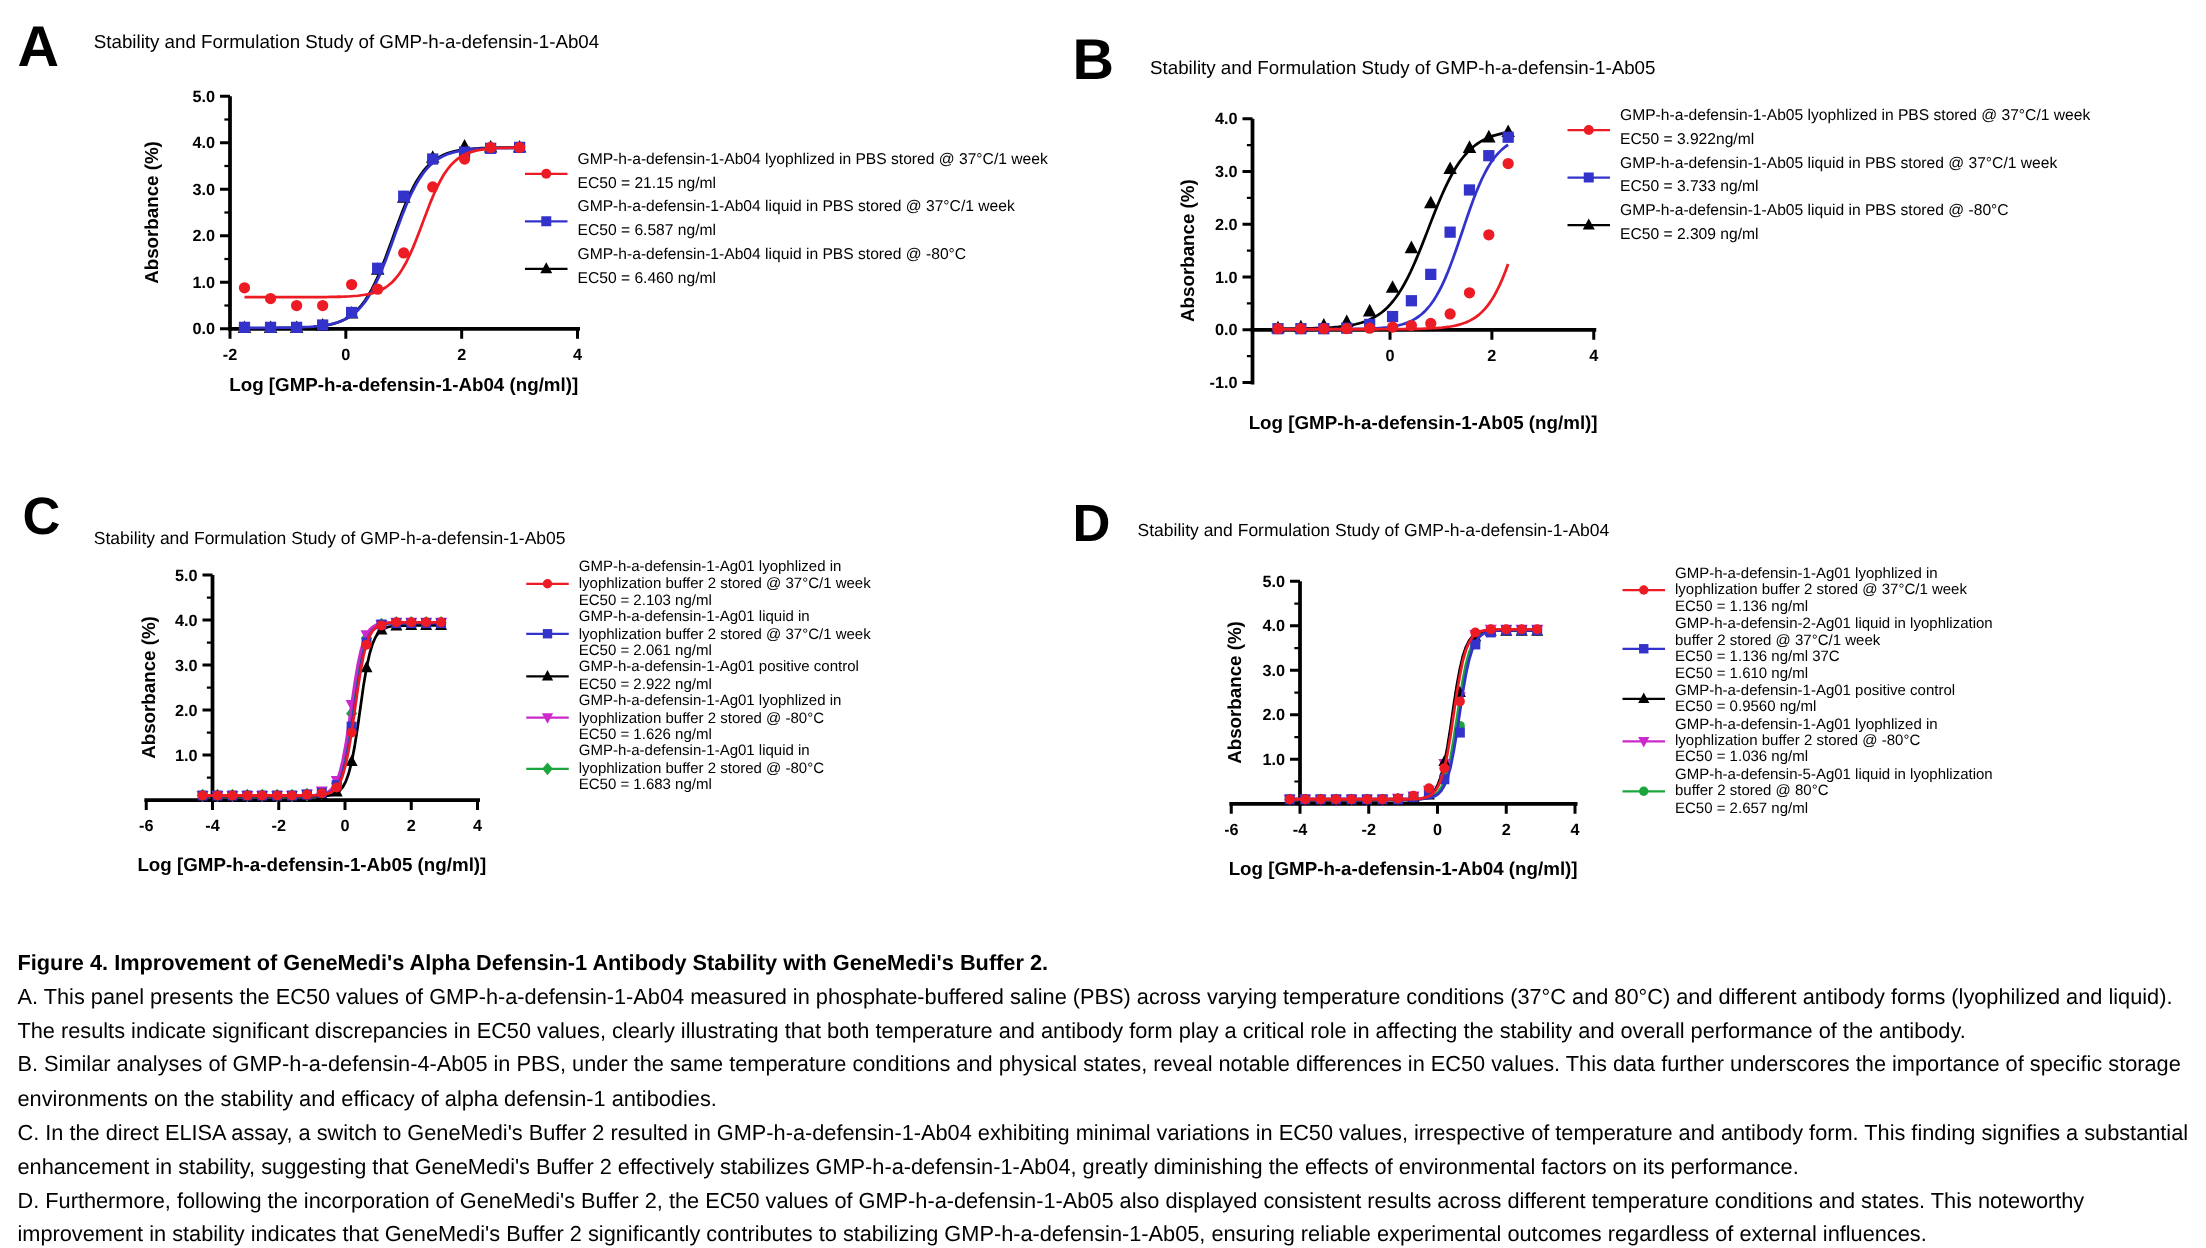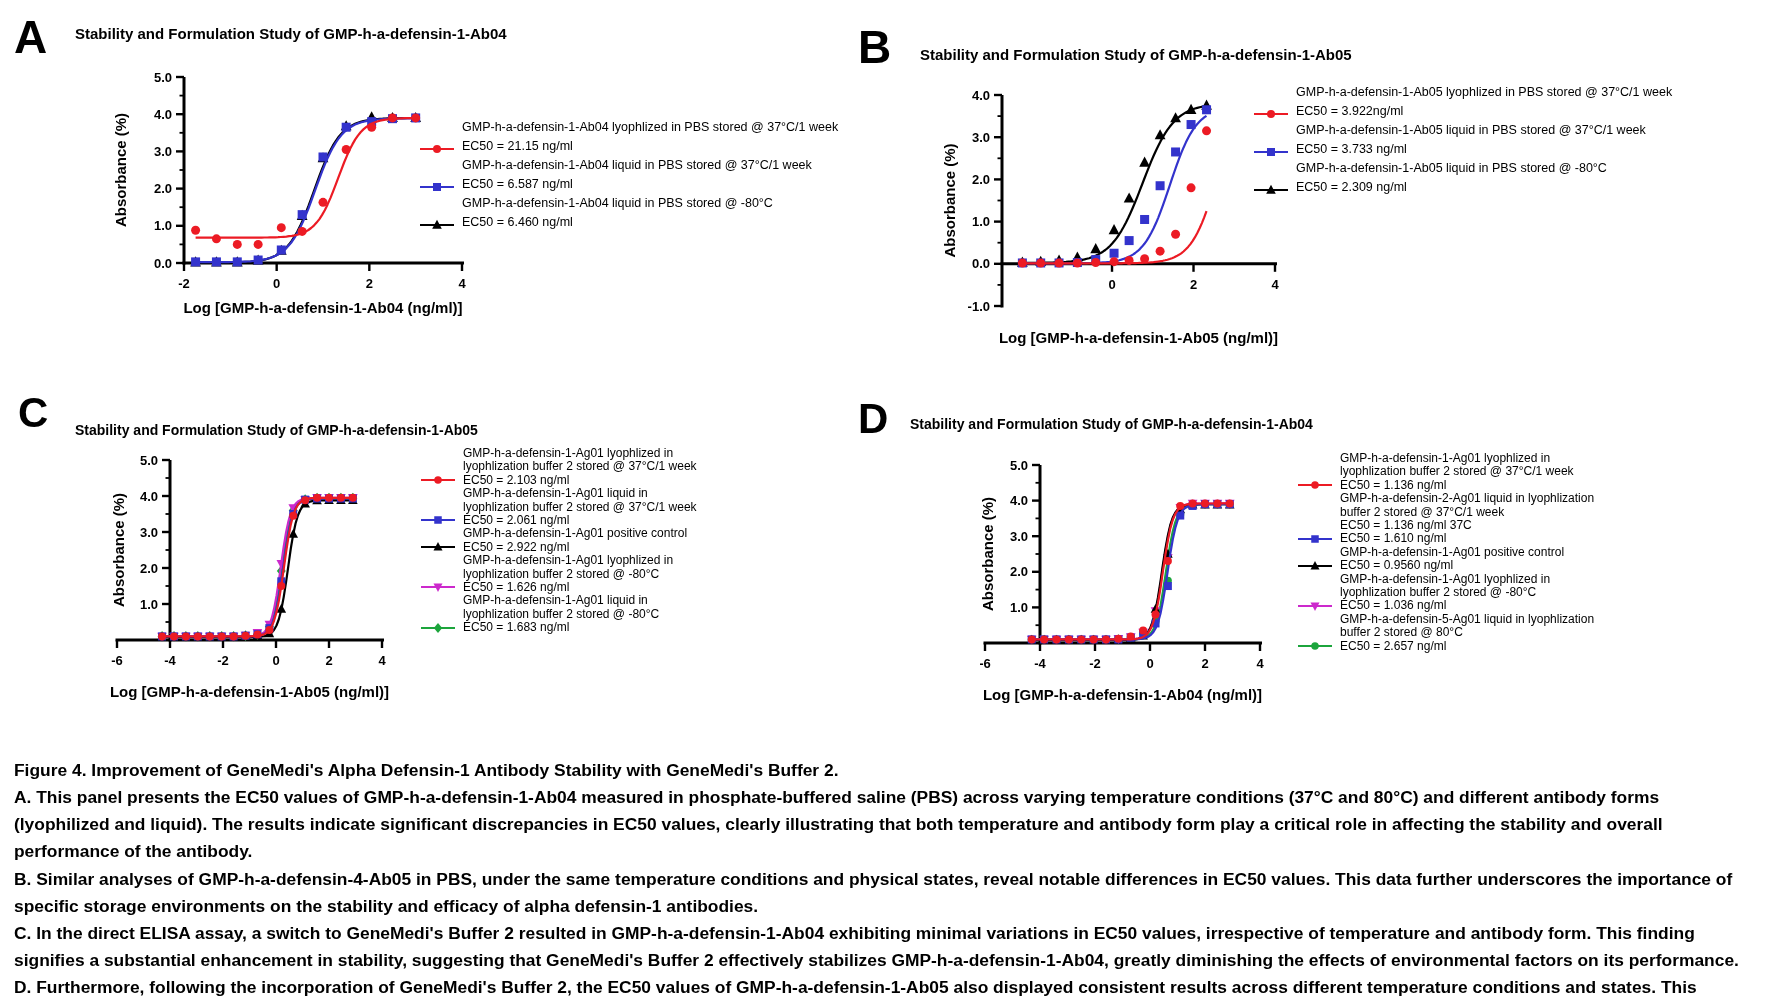--- a/index.html
+++ b/index.html
@@ -4,33 +4,33 @@
 <style>
   html,body{margin:0;padding:0}
   body{
     width:1765px;height:998px;background:#ffffff;color:#000;
     font-family:"Liberation Sans",sans-serif;position:relative;overflow:hidden;
   }
   .panel{position:absolute}
   .letter{position:absolute;font-weight:bold;line-height:1;letter-spacing:-1px}
   .letter-big{font-size:46px}
   .letter-med{font-size:42px}
-  .ptitle{position:absolute;font-weight:bold;font-size:15px;white-space:nowrap}
+  .ptitle{position:absolute;font-weight:normal;font-size:15px;white-space:nowrap}
   .ptitle-sm{font-size:14px}
   .chart-svg{position:absolute}
   .legend{position:absolute}
-  .litem{display:flex;align-items:flex-end}
+  .litem{display:flex;align-items:center}
   .lmark{flex:0 0 auto;margin-right:7px}
   .legend-ab .lline{font-size:12.5px;line-height:19px;white-space:nowrap}
   .legend-ab .lmark{margin-top:3px}
   .legend-cd .lline{font-size:12px;line-height:13.4px;white-space:nowrap}
   .legend-cd .lmark{margin-top:0px}
   .caption{position:absolute;left:14px;top:757px;width:1737px;font-size:17.4px;line-height:1.56}
   .cap-title{font-weight:bold}
-  .cap-para{font-weight:bold}
+  .cap-para{font-weight:normal}
   svg text{font-family:"Liberation Sans",sans-serif;fill:#000}
   .tick-label{font-size:13px;font-weight:bold}
   .axis-label{font-size:15px;font-weight:bold}
 </style>
 </head>
 <body>
 
 <div class="panel" id="panel-0" style="left:14px;top:10px;width:740px;height:340px">
   <div class="letter letter-big" style="left:0;top:4px">A</div>
   <div class="ptitle" style="left:61px;top:15px">Stability and Formulation Study of GMP-h-a-defensin-1-Ab04</div>

